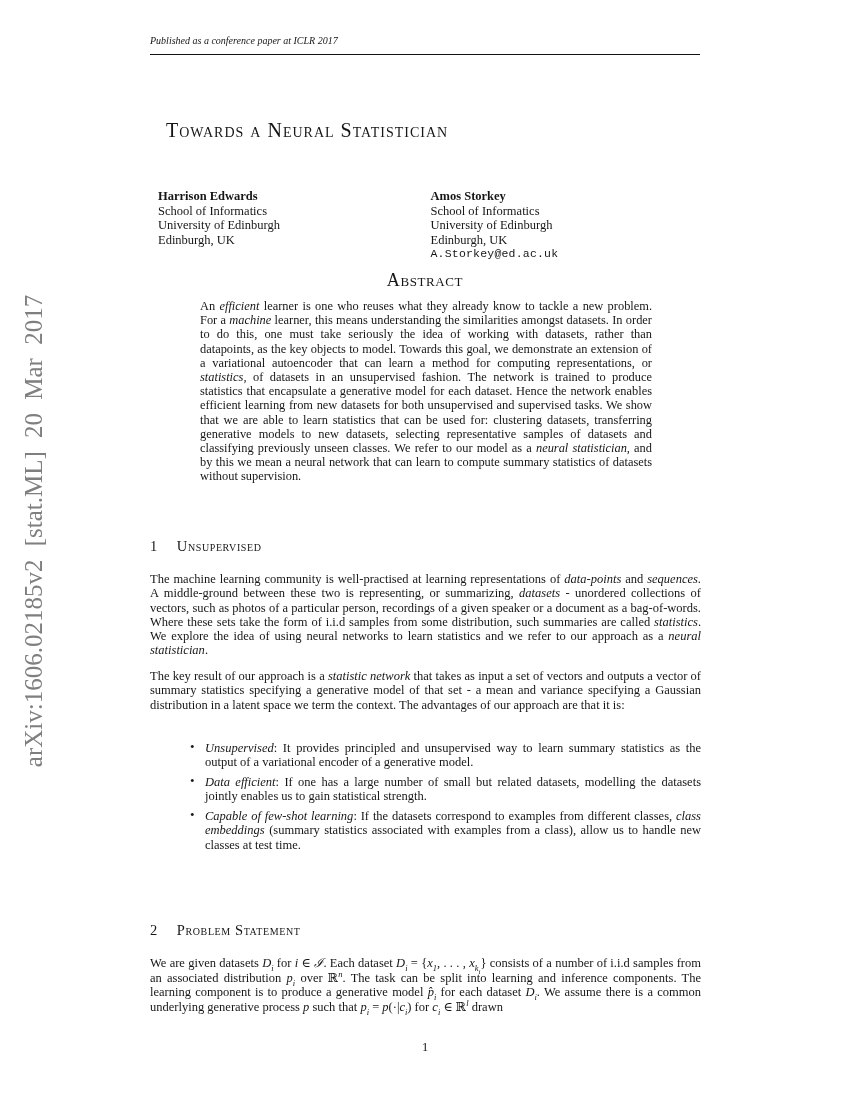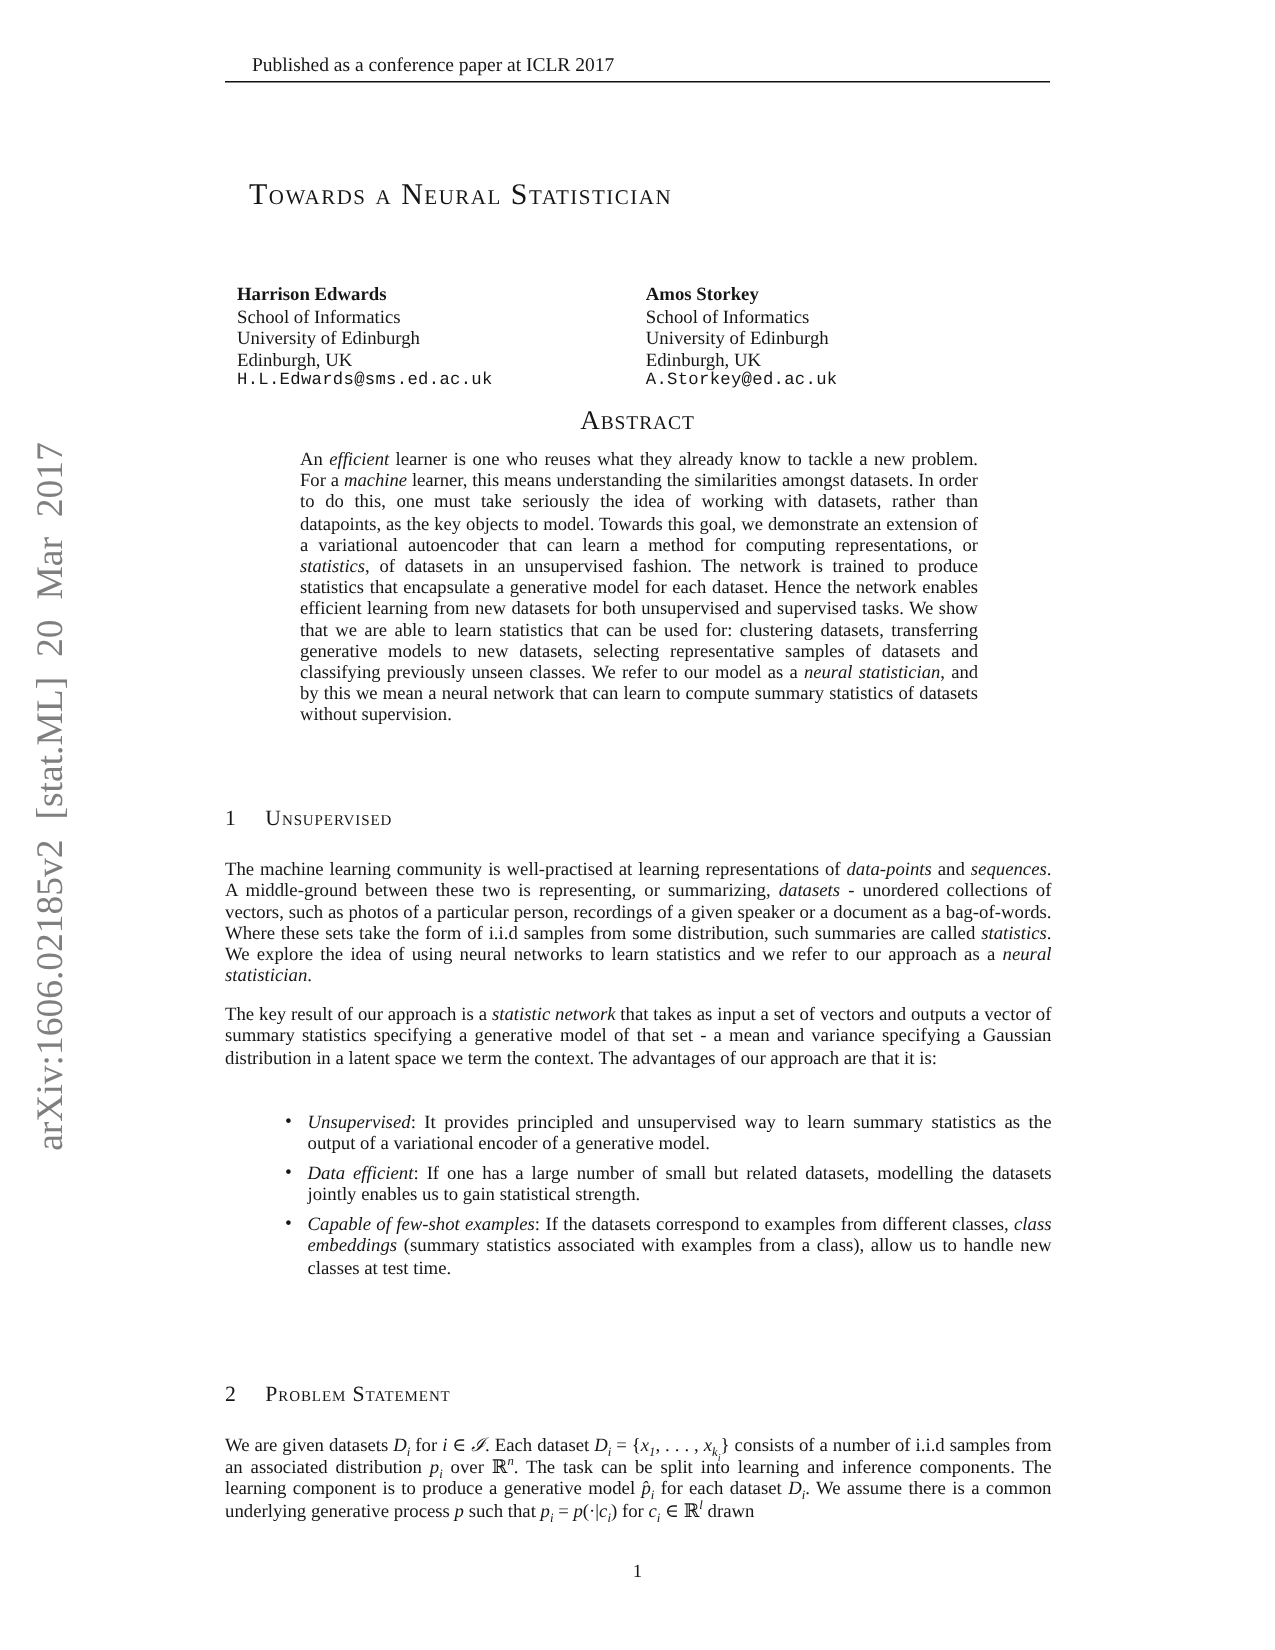--- a/index.html
+++ b/index.html
@@ -8,23 +8,24 @@
     width: 850px;
     height: 1100px;
     background: #ffffff;
     font-family: "Liberation Serif", "DejaVu Serif", serif;
     color: #161616;
     overflow: hidden;
   }
   
   .running-head {
     position: absolute;
-    left: 168px; top: 35px;
+    left: 150px; top: 35px;
     width: 550px;
-    font-size: 13px;
+    font-size: 10px;
+    font-style: italic;
   }
   .head-rule {
     position: absolute;
     left: 150px; top: 54px;
     width: 550px;
     border-bottom: 1.2px solid #111;
   }
   
   .paper-title {
     position: absolute;
@@ -148,21 +149,20 @@
   <div class="head-rule"></div>
 
   <h1 class="paper-title">Towards a Neural Statistician</h1>
 
   <div class="authors">
     <div class="author-block">
       <div class="author-name">Harrison Edwards</div>
       <div>School of Informatics</div>
       <div>University of Edinburgh</div>
       <div>Edinburgh, UK</div>
-      <div class="author-email">H.L.Edwards@sms.ed.ac.uk</div>
     </div>
     <div class="author-block">
       <div class="author-name">Amos Storkey</div>
       <div>School of Informatics</div>
       <div>University of Edinburgh</div>
       <div>Edinburgh, UK</div>
       <div class="author-email">A.Storkey@ed.ac.uk</div>
     </div>
   </div>
 
@@ -171,21 +171,21 @@
 
   <h2 class="section-heading" style="top:538px">
     <span class="sec-num">1</span><span class="sec-title">Unsupervised</span>
   </h2>
   <p class="para" style="top:572px">The machine learning community is well-practised at learning representations of <em>data-points</em> and <em>sequences</em>. A middle-ground between these two is representing, or summarizing, <em>datasets</em> - unordered collections of vectors, such as photos of a particular person, recordings of a given speaker or a document as a bag-of-words. Where these sets take the form of i.i.d samples from some distribution, such summaries are called <em>statistics</em>. We explore the idea of using neural networks to learn statistics and we refer to our approach as a <em>neural statistician</em>.</p>
   <p class="para" style="top:669px">The key result of our approach is a <em>statistic network</em> that takes as input a set of vectors and outputs a vector of summary statistics specifying a generative model of that set - a mean and variance specifying a Gaussian distribution in a latent space we term the context. The advantages of our approach are that it is:</p>
 
   <ul class="bullets">
     <li><em>Unsupervised</em>: It provides principled and unsupervised way to learn summary statistics as the output of a variational encoder of a generative model.</li>
     <li><em>Data efficient</em>: If one has a large number of small but related datasets, modelling the datasets jointly enables us to gain statistical strength.</li>
-    <li><em>Capable of few-shot examples</em>: If the datasets correspond to examples from different classes, <em>class embeddings</em> (summary statistics associated with examples from a class), allow us to handle new classes at test time.</li>
+    <li><em>Capable of few-shot learning</em>: If the datasets correspond to examples from different classes, <em>class embeddings</em> (summary statistics associated with examples from a class), allow us to handle new classes at test time.</li>
   </ul>
 
   <h2 class="section-heading" style="top:922px">
     <span class="sec-num">2</span><span class="sec-title">Problem Statement</span>
   </h2>
   <p class="para" style="top:956px">We are given datasets <em>D</em><sub>i</sub> for <em>i</em> ∈ <em>ℐ</em>. Each dataset <em>D</em><sub>i</sub> = {<em>x</em><sub>1</sub>, . . . , <em>x</em><sub>k</sub><sub><sub>i</sub></sub>} consists of a number of i.i.d samples from an associated distribution <em>p</em><sub>i</sub> over ℝ<sup>n</sup>. The task can be split into learning and inference components. The learning component is to produce a generative model <em>p̂</em><sub>i</sub> for each dataset <em>D</em><sub>i</sub>. We assume there is a common underlying generative process <em>p</em> such that <em>p</em><sub>i</sub> = <em>p</em>(·|<em>c</em><sub>i</sub>) for <em>c</em><sub>i</sub> ∈ ℝ<sup>l</sup> drawn</p>
 
   <div class="page-number">1</div>
 
 </div>

